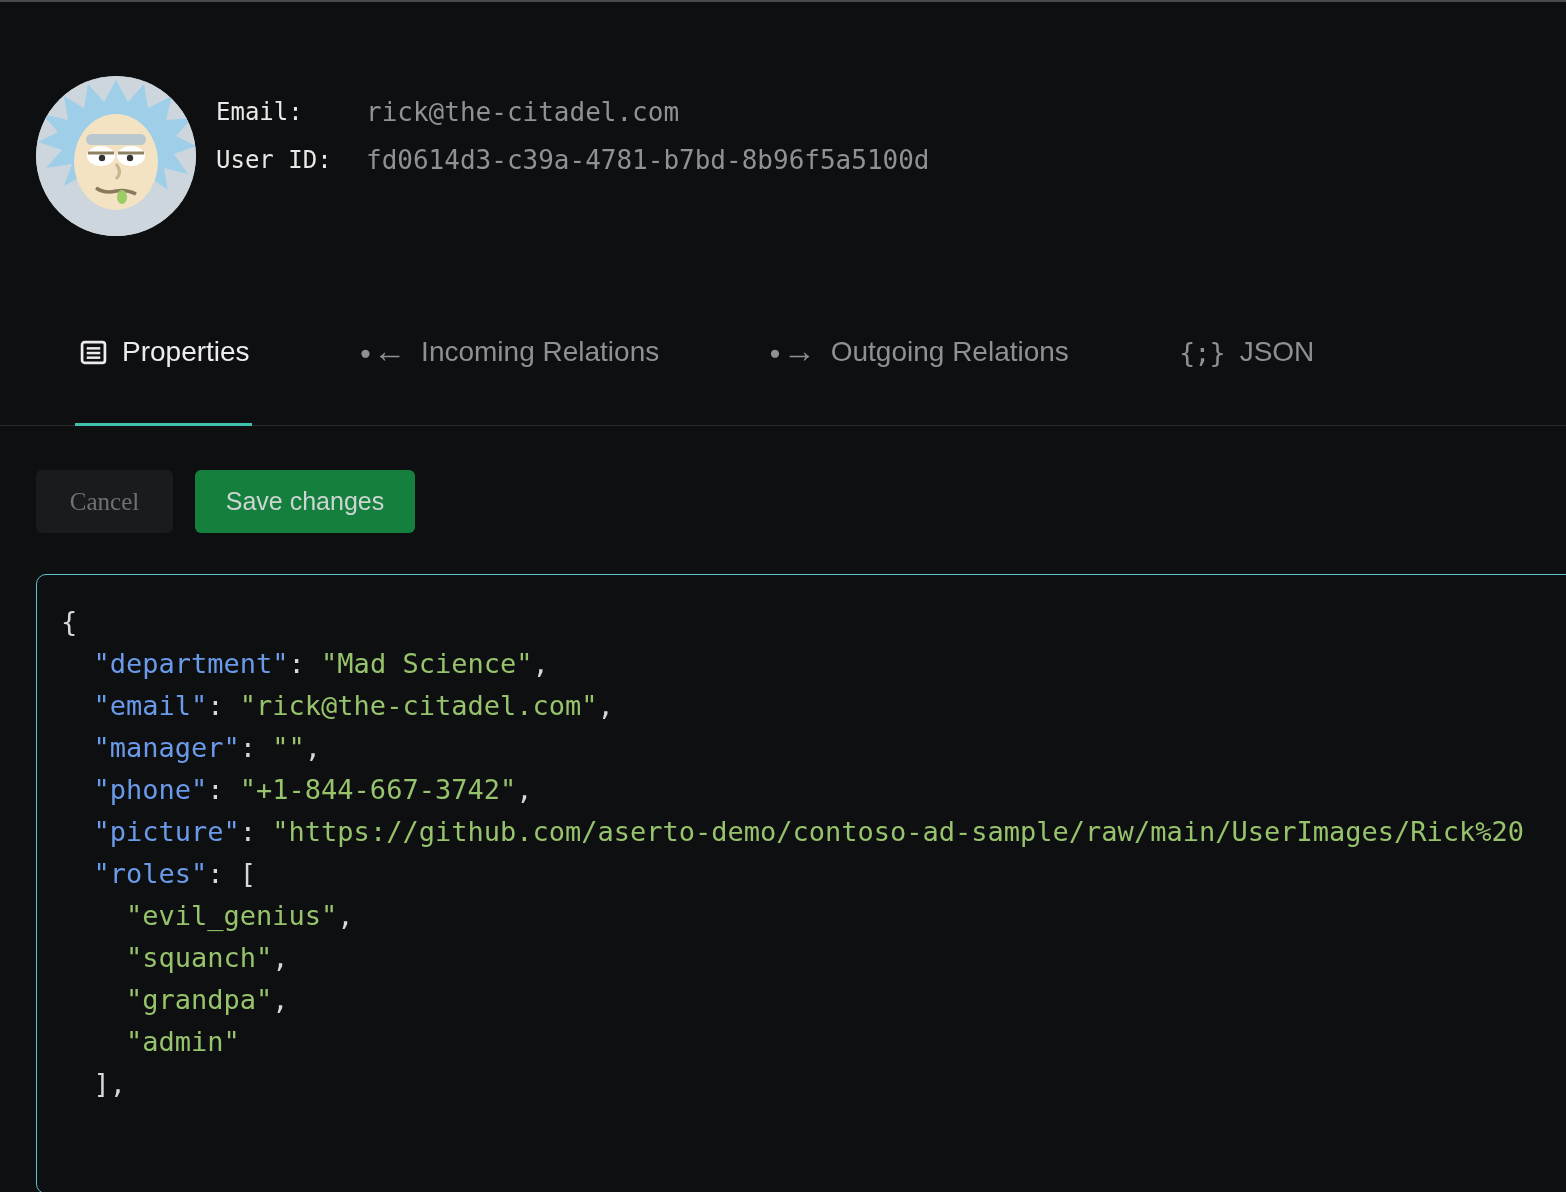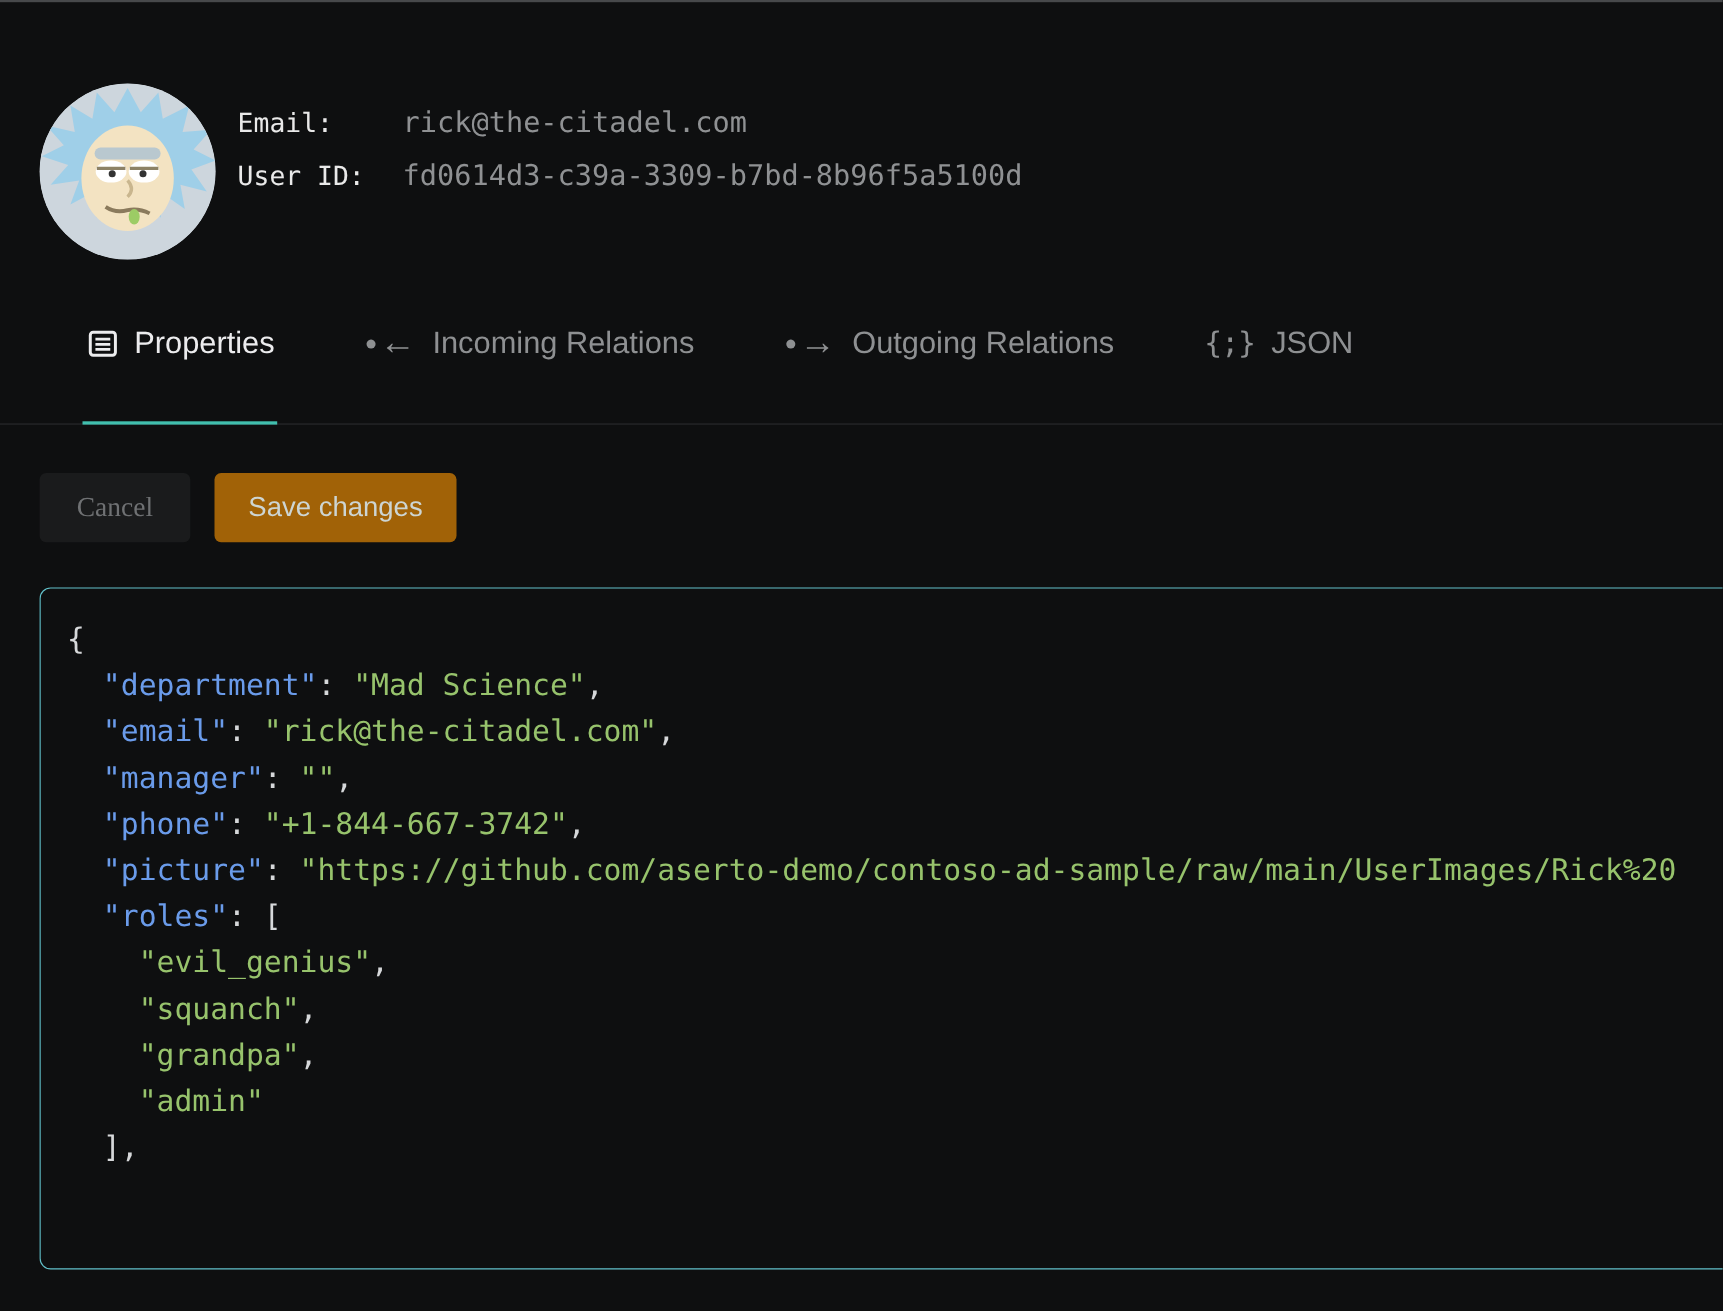--- a/index.html
+++ b/index.html
@@ -19,39 +19,39 @@
 
   
   .profile { display:flex; align-items:flex-start; gap:20px; margin:74px 0 0 36px; }
   .avatar { width:160px; height:160px; border-radius:50%; overflow:hidden; flex-shrink:0; background:#cdd6dd; }
   .fields { margin-top:12px; font-family:"DejaVu Sans Mono", monospace; }
   .field-row { display:flex; align-items:center; height:48px; }
   .field-label { color:#e9e9e9; font-weight:normal; font-size:24px; width:150px; flex-shrink:0; }
   .field-value { color:#8f9193; font-size:26px; white-space:nowrap; }
 
   
-  .tabs { display:flex; align-items:center; gap:82px; margin-top:60px; padding:0 0 57px 80px;
+  .tabs { display:flex; align-items:center; gap:110px; margin-top:100px; padding:0 0 57px 80px;
           border-bottom:1px solid #2a2c2e; width:100%; }
   .tab { display:flex; align-items:center; gap:15px; font-size:28px; color:#8e9092;
          position:relative; cursor:pointer; white-space:nowrap; }
   .tab.active { color:#ececee; }
   .tab.active::after { content:""; position:absolute; left:-5px; right:-2px; bottom:-58px;
                        height:3px; background:#41bfae; }
   .tab-icon { display:inline-flex; align-items:center; }
   .rel-icon { gap:2px; }
   .rel-dot { font-size:19px; line-height:1; }
   .rel-arrow { font-size:33px; line-height:1; font-weight:bold; margin-top:-4px; }
   .json-icon { font-family:"DejaVu Sans Mono", monospace; font-size:27px; letter-spacing:-1px; }
 
   
   .actions { display:flex; gap:22px; margin:44px 0 0 36px; }
   .btn { height:63px; border:none; border-radius:6px; font-size:25px;
          font-family:"Liberation Sans", sans-serif; cursor:pointer; }
   .btn-cancel { width:137px; background:#1a1b1c; color:#6f7173;font-family:Liberation Serif, serif; }
-  .btn-save { width:220px; background:#a16207; color:#cdd5d3; }
+  .btn-save { width:220px; background:#15803d; color:#cdd5d3; }
 
   
   .editor { margin:41px 0 0 36px; width:1540px; height:620px;
             border:1px solid #62c1ca; border-radius:10px; background:#0e0f10; overflow:hidden; }
   .code { font-family:"DejaVu Sans Mono", monospace; font-size:27px; line-height:42px;
           padding:26px 0 0 24px; white-space:pre; }
   .code-line { white-space:pre; }
   .tok-k { color:#6a9bea; }
   .tok-s { color:#97c36c; }
   .tok-p { color:#d6d8da; }
@@ -86,21 +86,21 @@
         </g>
       </svg>
     </div>
     <div class="fields" id="profile-fields">
         <div class="field-row">
           <span class="field-label">Email:</span>
           <span class="field-value">rick@the-citadel.com</span>
         </div>
         <div class="field-row">
           <span class="field-label">User ID:</span>
-          <span class="field-value">fd0614d3-c39a-3309-b7bd-8b96f5a5100d</span>
+          <span class="field-value">fd0614d3-c39a-4781-b7bd-8b96f5a5100d</span>
         </div>
       </div>
   </div>
 
   <div class="tabs" id="tabs">
       <div class="tab active">
         <span class="tab-icon">
           <svg width="27" height="27" viewBox="0 0 26 26" aria-hidden="true">
             <rect x="2" y="3" width="22" height="20" rx="2.5" fill="none" stroke="currentColor" stroke-width="2.6"></rect>
             <line x1="6.5" y1="9" x2="19.5" y2="9" stroke="currentColor" stroke-width="2.4"></line>

